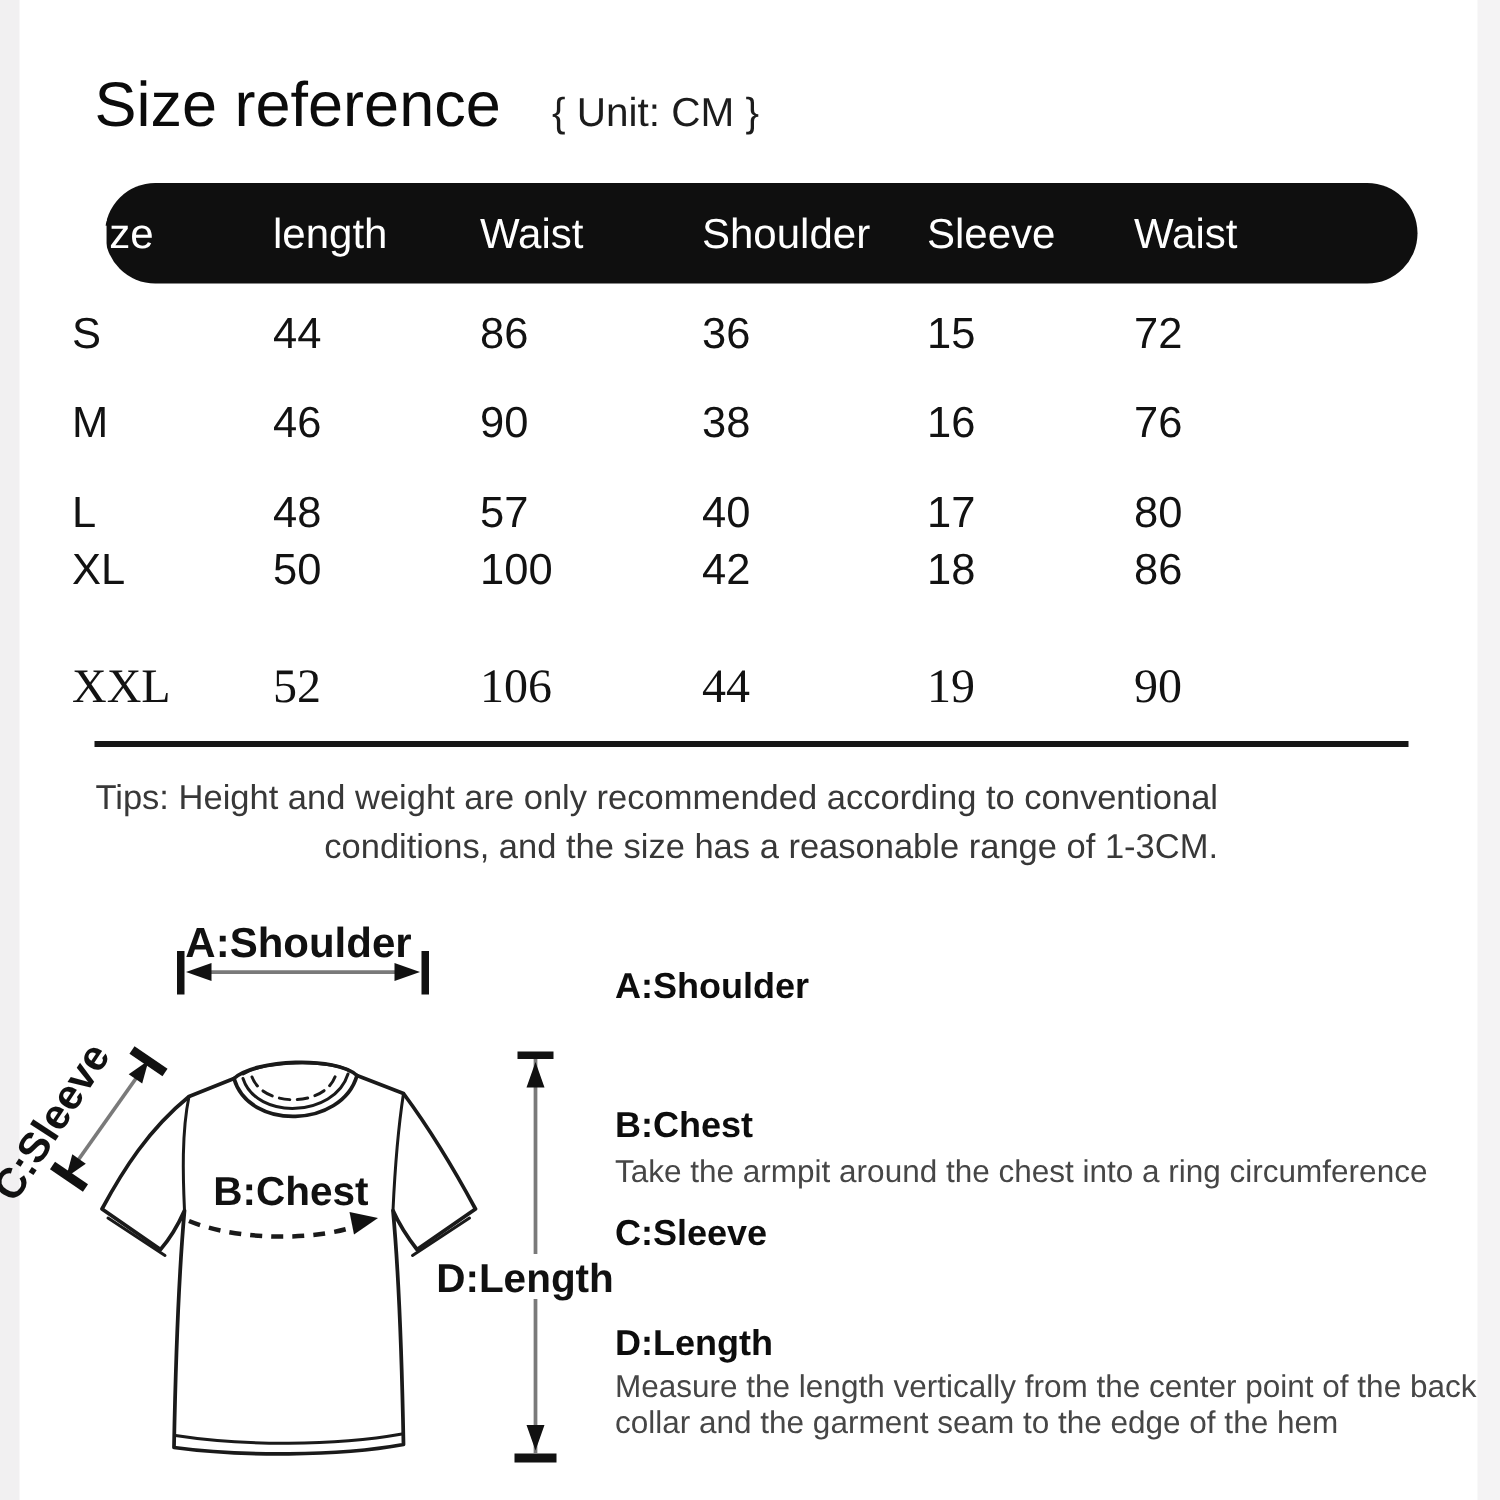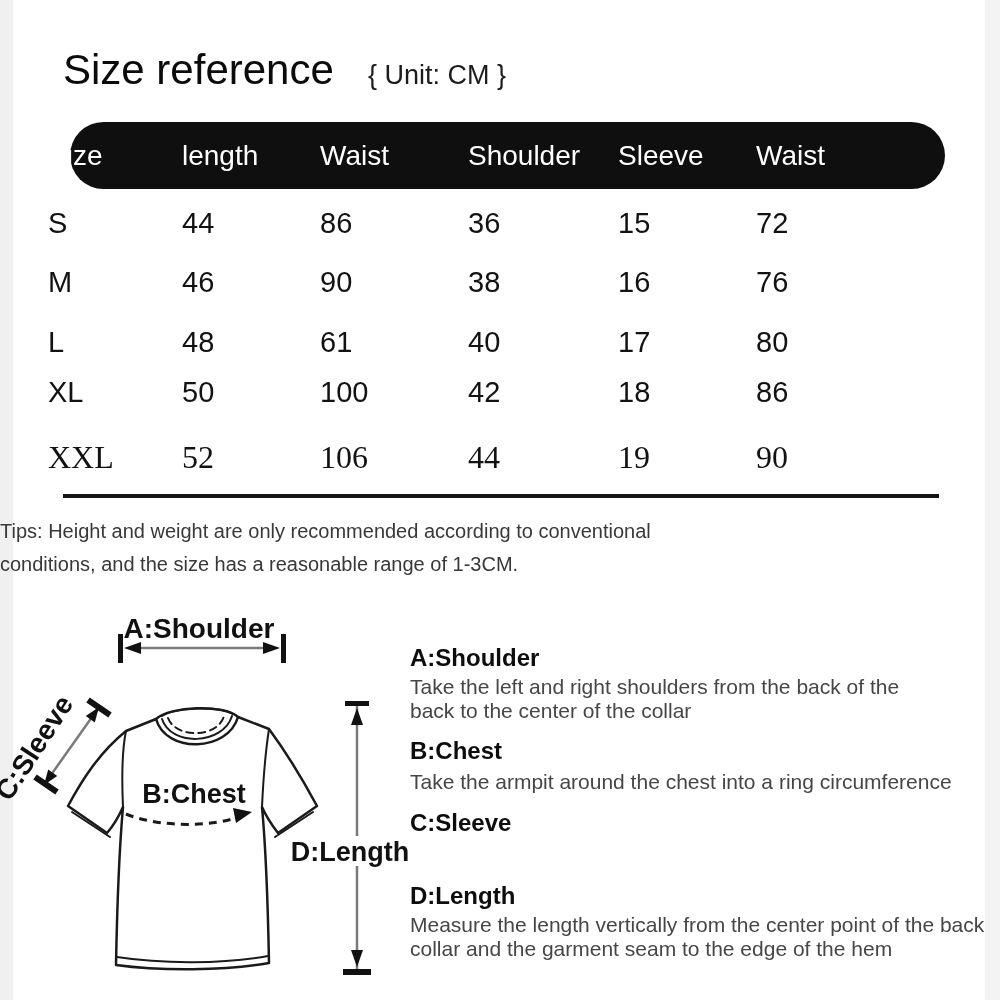--- a/index.html
+++ b/index.html
@@ -37,36 +37,36 @@
     font-size:29px; line-height:40px; color:#121212;
   }
   .header-row { top:122px; height:67px; }
   .header-row .cell {
     height:67px; line-height:67px; color:#ffffff; font-size:28px;
   }
   .c0{left:48px} .c1{left:182px} .c2{left:320px} .c3{left:468px} .c4{left:618px} .c5{left:756px}
   .row-s  { top:203px; }
   .row-m  { top:262px; }
   .row-l  { top:322px; }
-  .row-xl { top:372px;padding-left:28px; }
+  .row-xl { top:360px;padding-left:28px; }
   .row-xxl{ top:435px; height:44px; }
   .row-xxl .cell {
     font-family:"Liberation Serif", serif;
     font-size:32px; height:44px; line-height:44px;
   }
 
   .divider {
     position:absolute; left:63px; top:494px;
     width:876px; height:4px; background:#161616;
   }
 
   
   .tips {
     position:absolute; left:0; top:515px; width:812px;
-    text-align:left; font-size:20px; line-height:33px; color:#383838;
+    text-align:right; font-size:23px; line-height:33px; color:#383838;
   }
 
   
   .diagram-svg { position:absolute; left:0; top:600px; }
 
   
   .defs { position:absolute; left:410px; top:600px; width:585px; height:400px; }
   .def-term {
     position:absolute; left:0;
     font-size:24px; font-weight:bold; color:#0d0d0d;
@@ -111,21 +111,21 @@
   <div class="cell c0">M</div>
   <div class="cell c1">46</div>
   <div class="cell c2">90</div>
   <div class="cell c3">38</div>
   <div class="cell c4">16</div>
   <div class="cell c5">76</div>
 </div>
 <div class="trow row-l">
   <div class="cell c0">L</div>
   <div class="cell c1">48</div>
-  <div class="cell c2">61</div>
+  <div class="cell c2">57</div>
   <div class="cell c3">40</div>
   <div class="cell c4">17</div>
   <div class="cell c5">80</div>
 </div>
 <div class="trow row-xl">
   <div class="cell c0">XL</div>
   <div class="cell c1">50</div>
   <div class="cell c2">100</div>
   <div class="cell c3">42</div>
   <div class="cell c4">18</div>
@@ -200,21 +200,20 @@
     <line x1="357" y1="106" x2="357" y2="369" stroke="#7a7a7a" stroke-width="2.5"></line>
     <polygon points="357,108 351,125 363,125" fill="#111"></polygon>
     <polygon points="357,367 351,350 363,350" fill="#111"></polygon>
     <rect x="294" y="236" width="112" height="30" fill="#ffffff"></rect>
     <text x="350" y="261" font-size="27" font-weight="bold" fill="#111" text-anchor="middle">D:Length</text>
   </g>
 </svg>
 
 <div class="defs">
   <div class="def-term term-a">A:Shoulder</div>
-  <div class="def-desc desc-a">Take the left and right shoulders from the back of the back to the center of the collar</div>
 
   <div class="def-term term-b">B:Chest</div>
   <div class="def-desc desc-b">Take the armpit around the chest into a ring circumference</div>
 
   <div class="def-term term-c">C:Sleeve</div>
 
   <div class="def-term term-d">D:Length</div>
   <div class="def-desc desc-d">Measure the length vertically from the center point of the back collar and the garment seam to the edge of the hem</div>
 </div>
 

